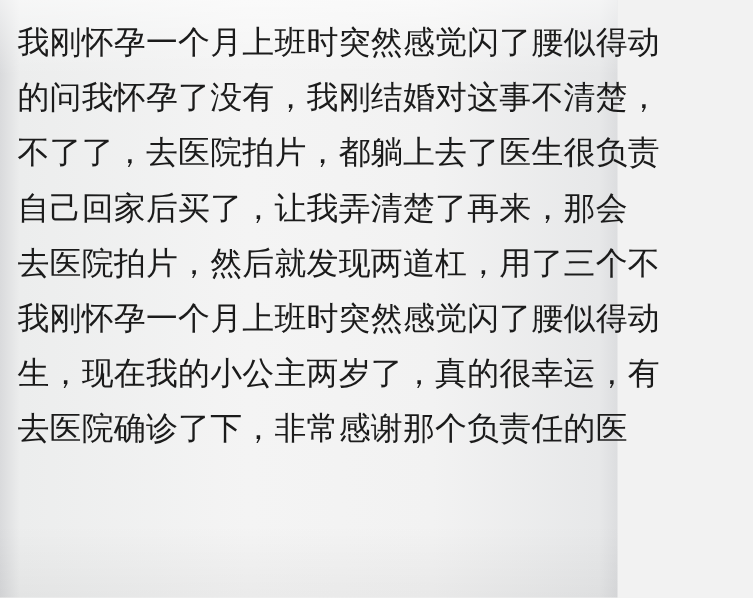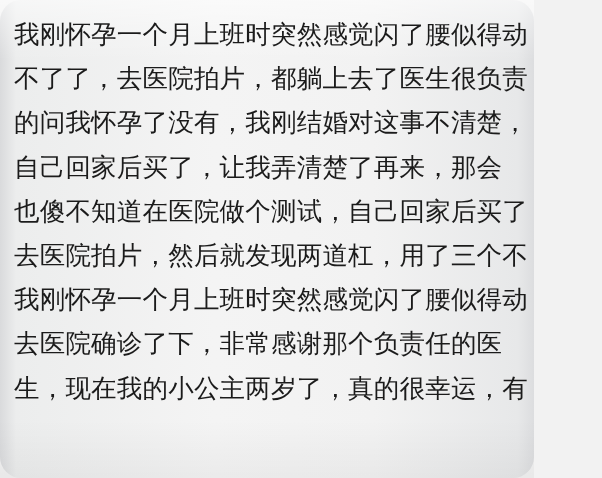--- a/index.html
+++ b/index.html
@@ -8,33 +8,32 @@
   }
   body {
     width: 602px;
     height: 478px;
     overflow: hidden;
     background: #f2f2f2;
     font-family: "DejaVu Sans", sans-serif;
   }
   #page {
     position: relative;
-    width: 534px;
+    width: 494px;
     height: 478px;
     box-sizing: border-box;
     
     background:
       linear-gradient(to right,
         #d9dadc 0px,
         #eceded 16px,
         #f4f4f4 40%,
         #f2f2f2 70%,
         #e7e8e9 97%,
         #dcdddf 100%);
-    border-radius: 21px;
   }
   #page::before {
     content: "";
     position: absolute;
     left: 0; top: 0; right: 0; bottom: 0;
     background:
       linear-gradient(to bottom,
         rgba(255,255,255,0.55) 0px,
         rgba(255,255,255,0.0) 60px,
         rgba(255,255,255,0.0) 420px,
@@ -56,22 +55,21 @@
     display: block;
     white-space: pre;
   }
 </style>
 </head>
 <body>
 
 <div id="page">
   <div id="text-body">
     <span class="line">我刚怀孕一个月上班时突然感觉闪了腰似得动</span>
+    <span class="line">的问我怀孕了没有，我刚结婚对这事不清楚，</span>
     <span class="line">不了了，去医院拍片，都躺上去了医生很负责</span>
-    <span class="line">的问我怀孕了没有，我刚结婚对这事不清楚，</span>
     <span class="line">自己回家后买了，让我弄清楚了再来，那会</span>
-    <span class="line">也傻不知道在医院做个测试，自己回家后买了</span>
     <span class="line">去医院拍片，然后就发现两道杠，用了三个不</span>
     <span class="line">我刚怀孕一个月上班时突然感觉闪了腰似得动</span>
+    <span class="line">生，现在我的小公主两岁了，真的很幸运，有</span>
     <span class="line">去医院确诊了下，非常感谢那个负责任的医</span>
-    <span class="line">生，现在我的小公主两岁了，真的很幸运，有</span>
   </div>
 </div>
 
 </body></html>

